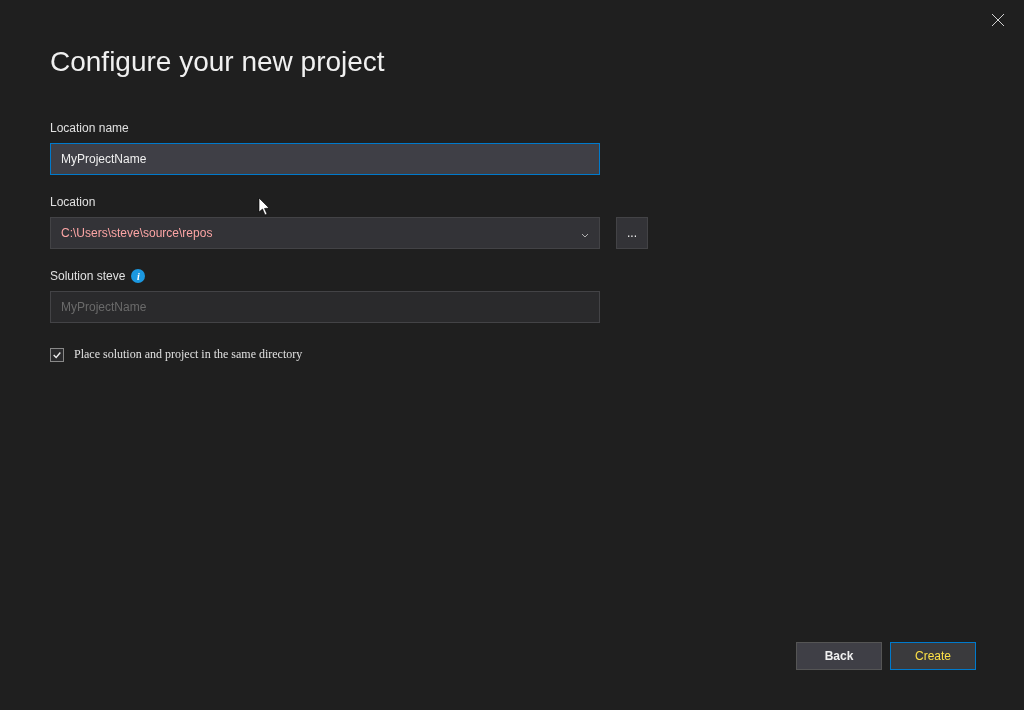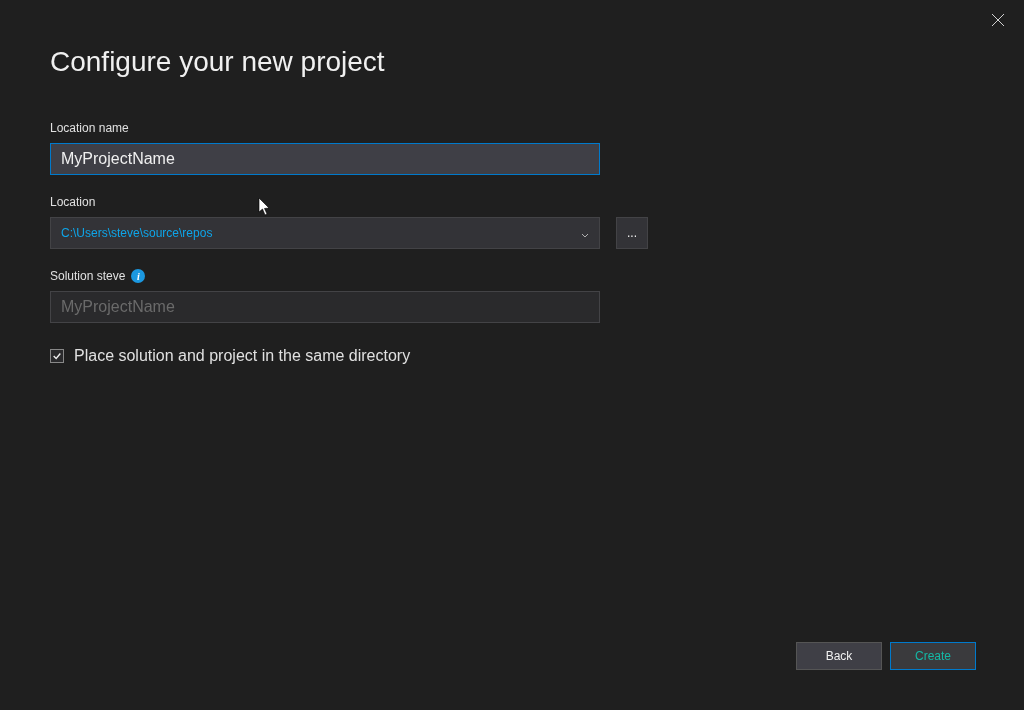--- a/index.html
+++ b/index.html
@@ -51,21 +51,21 @@
       align-items: center;
       gap: 6px;
     }
     .text-input {
       width: 550px;
       height: 32px;
       background: #333337;
       border: 1px solid #434346;
       color: #f0f0f0;
       padding: 0 10px;
-      font-size: 16px;
+      font-size: 12px;
       font-family: inherit;
       outline: none;
       margin-bottom: 20px;
     }
     .text-input.focused {
       border: 1px solid #007acc;
       background: #3f3f46;
     }
     .text-input.disabled {
       background: #2a2a2c;
@@ -78,21 +78,21 @@
       display: flex;
       gap: 16px;
       align-items: flex-start;
       margin-bottom: 20px;
     }
     .dropdown {
       width: 550px;
       height: 32px;
       background: #333337;
       border: 1px solid #434346;
-      color: #0ea5e9;
+      color: #fca5a5;
       padding: 0 10px;
       font-size: 12px;
       display: flex;
       align-items: center;
       justify-content: space-between;
       cursor: pointer;
     }
     .dropdown-arrow {
       width: 8px;
       height: 8px;
@@ -137,22 +137,23 @@
       display: flex;
       align-items: center;
       justify-content: center;
       cursor: pointer;
     }
     .checkbox svg {
       width: 10px;
       height: 10px;
     }
     .checkbox-label {
-      font-size: 16px;
+      font-size: 12px;
       color: #e0e0e0;
+      font-family: Liberation Serif, serif;
     }
     .footer {
       position: absolute;
       bottom: 40px;
       right: 48px;
       display: flex;
       gap: 8px;
     }
     .btn {
       width: 86px;
@@ -161,24 +162,25 @@
       align-items: center;
       justify-content: center;
       font-size: 12px;
       cursor: pointer;
       border: 1px solid transparent;
     }
     .btn-back {
       background: #3f3f46;
       color: #f0f0f0;
       border: 1px solid #555;
+      font-weight: bold;
     }
     .btn-create {
       background: #3a3a3d;
-      color: #14b8a6;
+      color: #fde047;
       border: 1px solid #007acc;
     }
     .cursor {
       position: absolute;
       top: 197px;
       left: 258px;
       width: 14px;
       height: 20px;
       pointer-events: none;
       z-index: 100;

